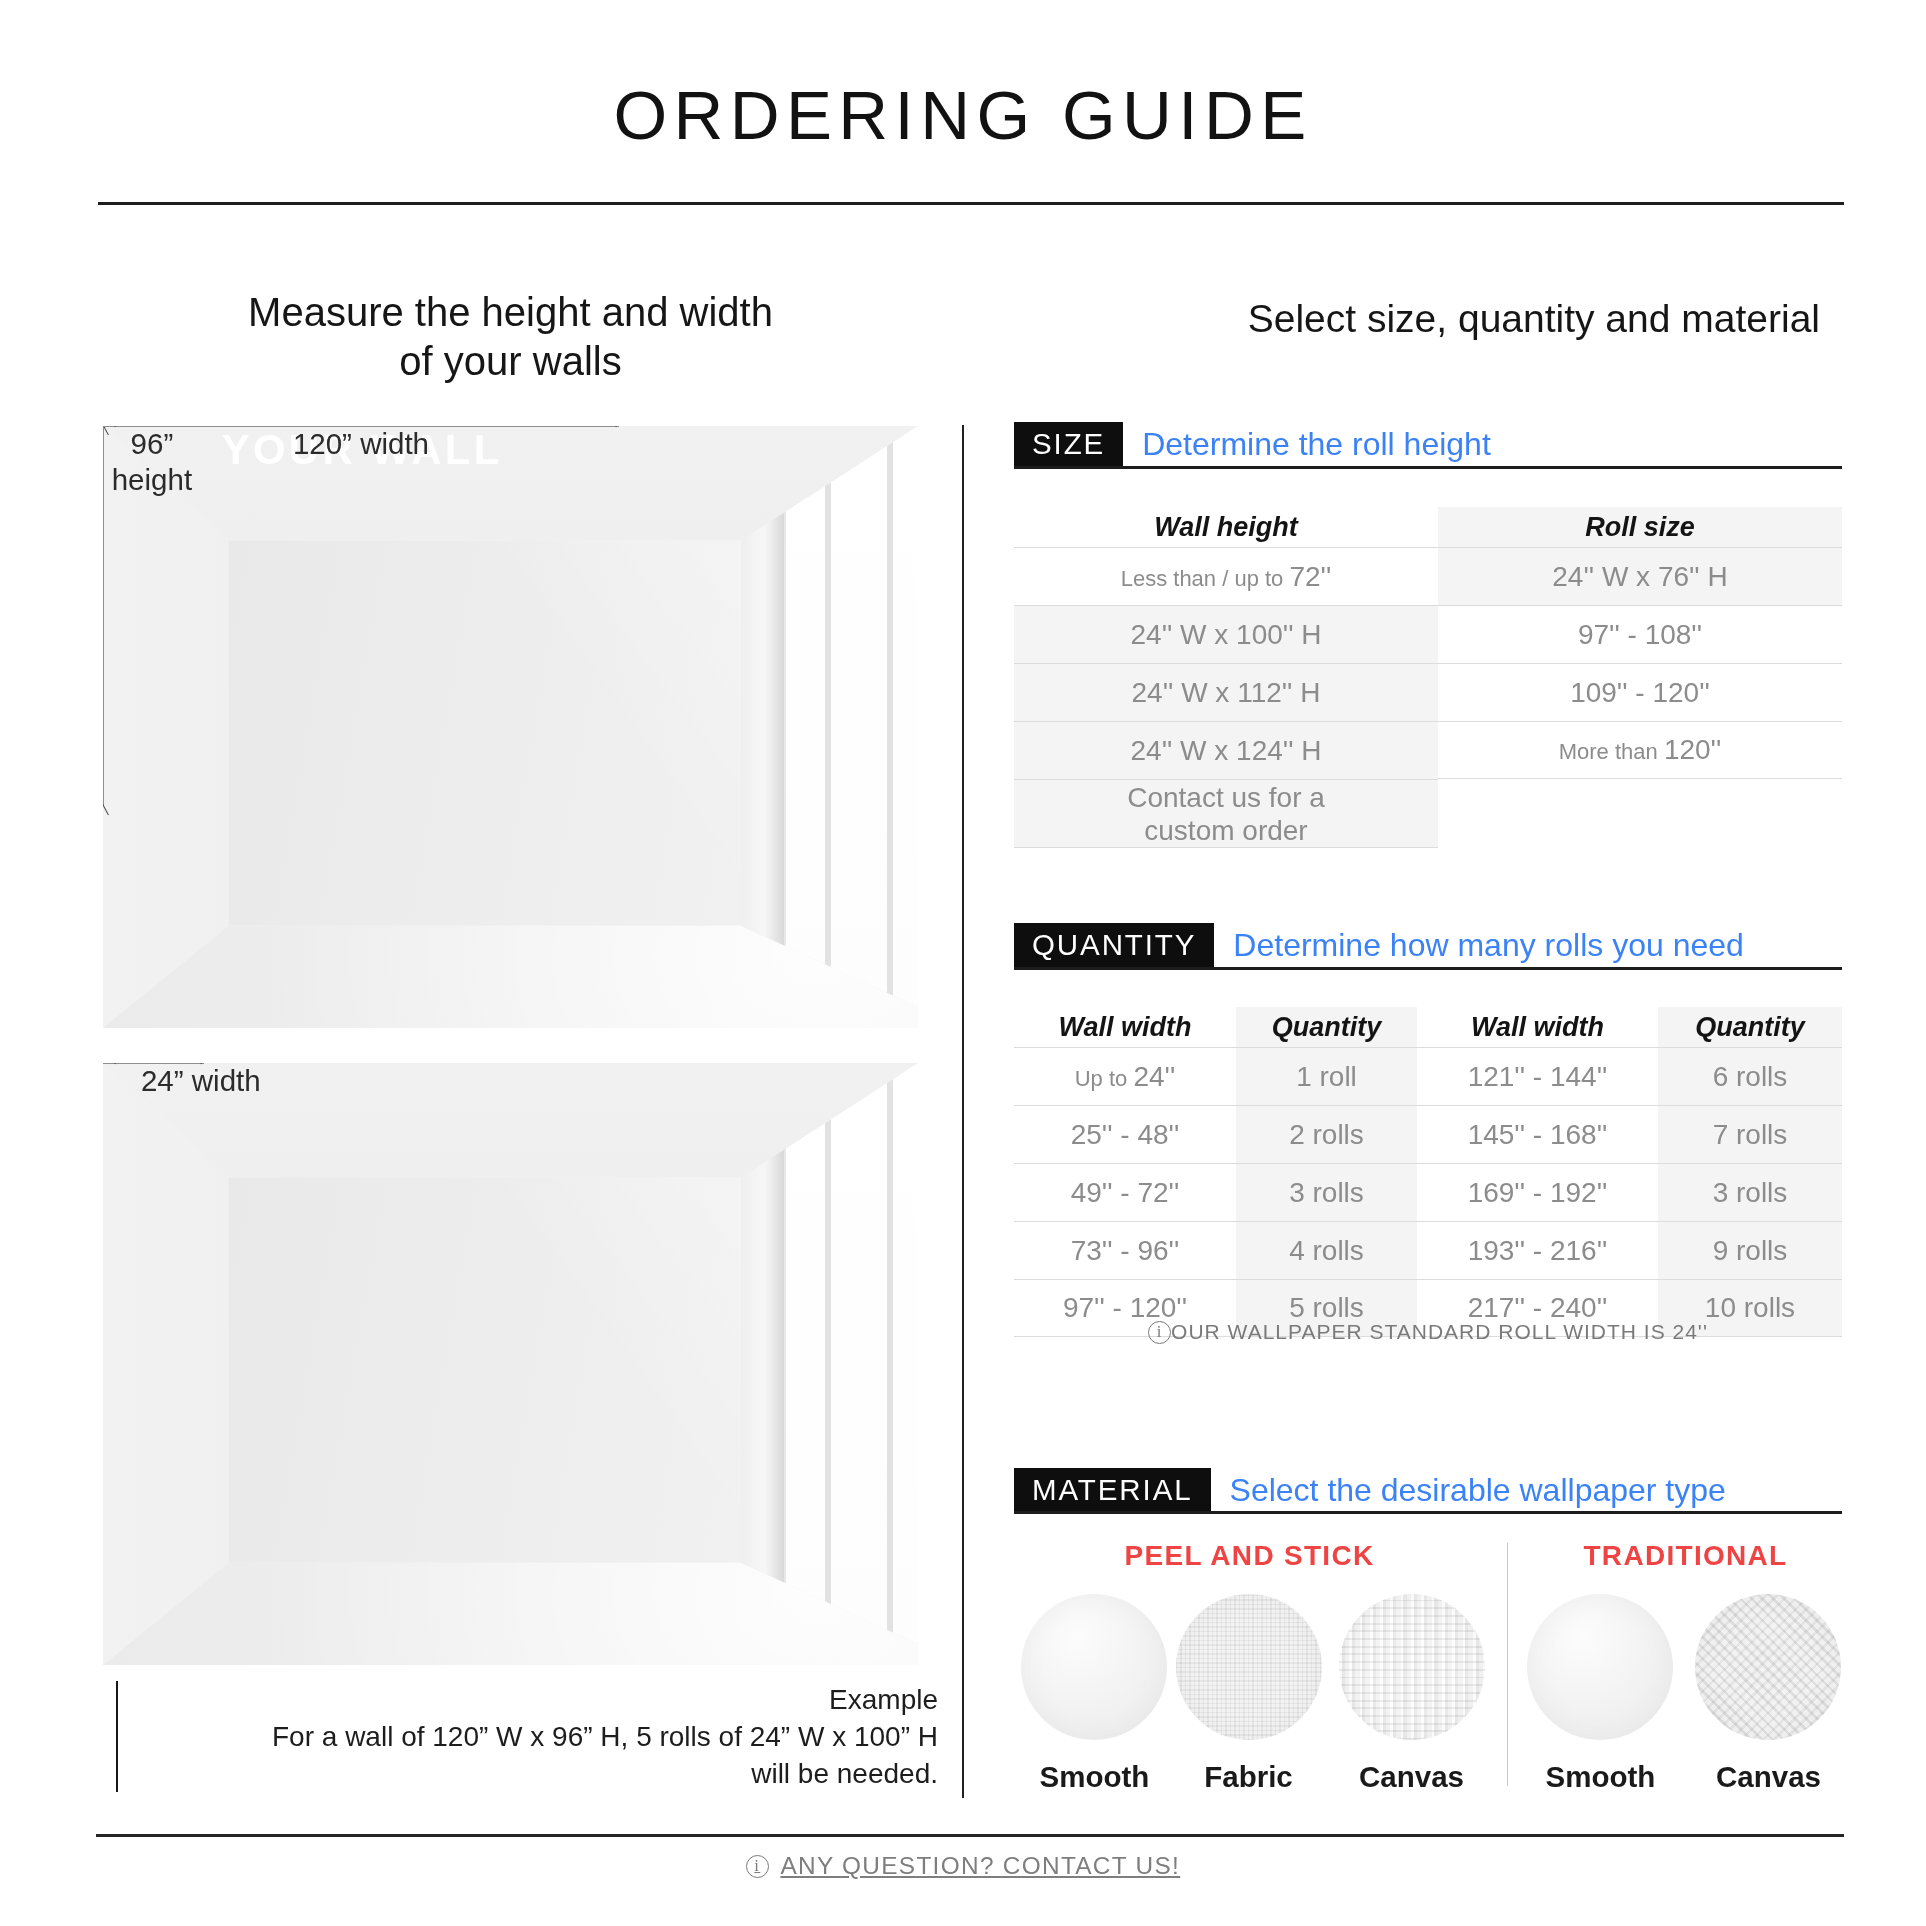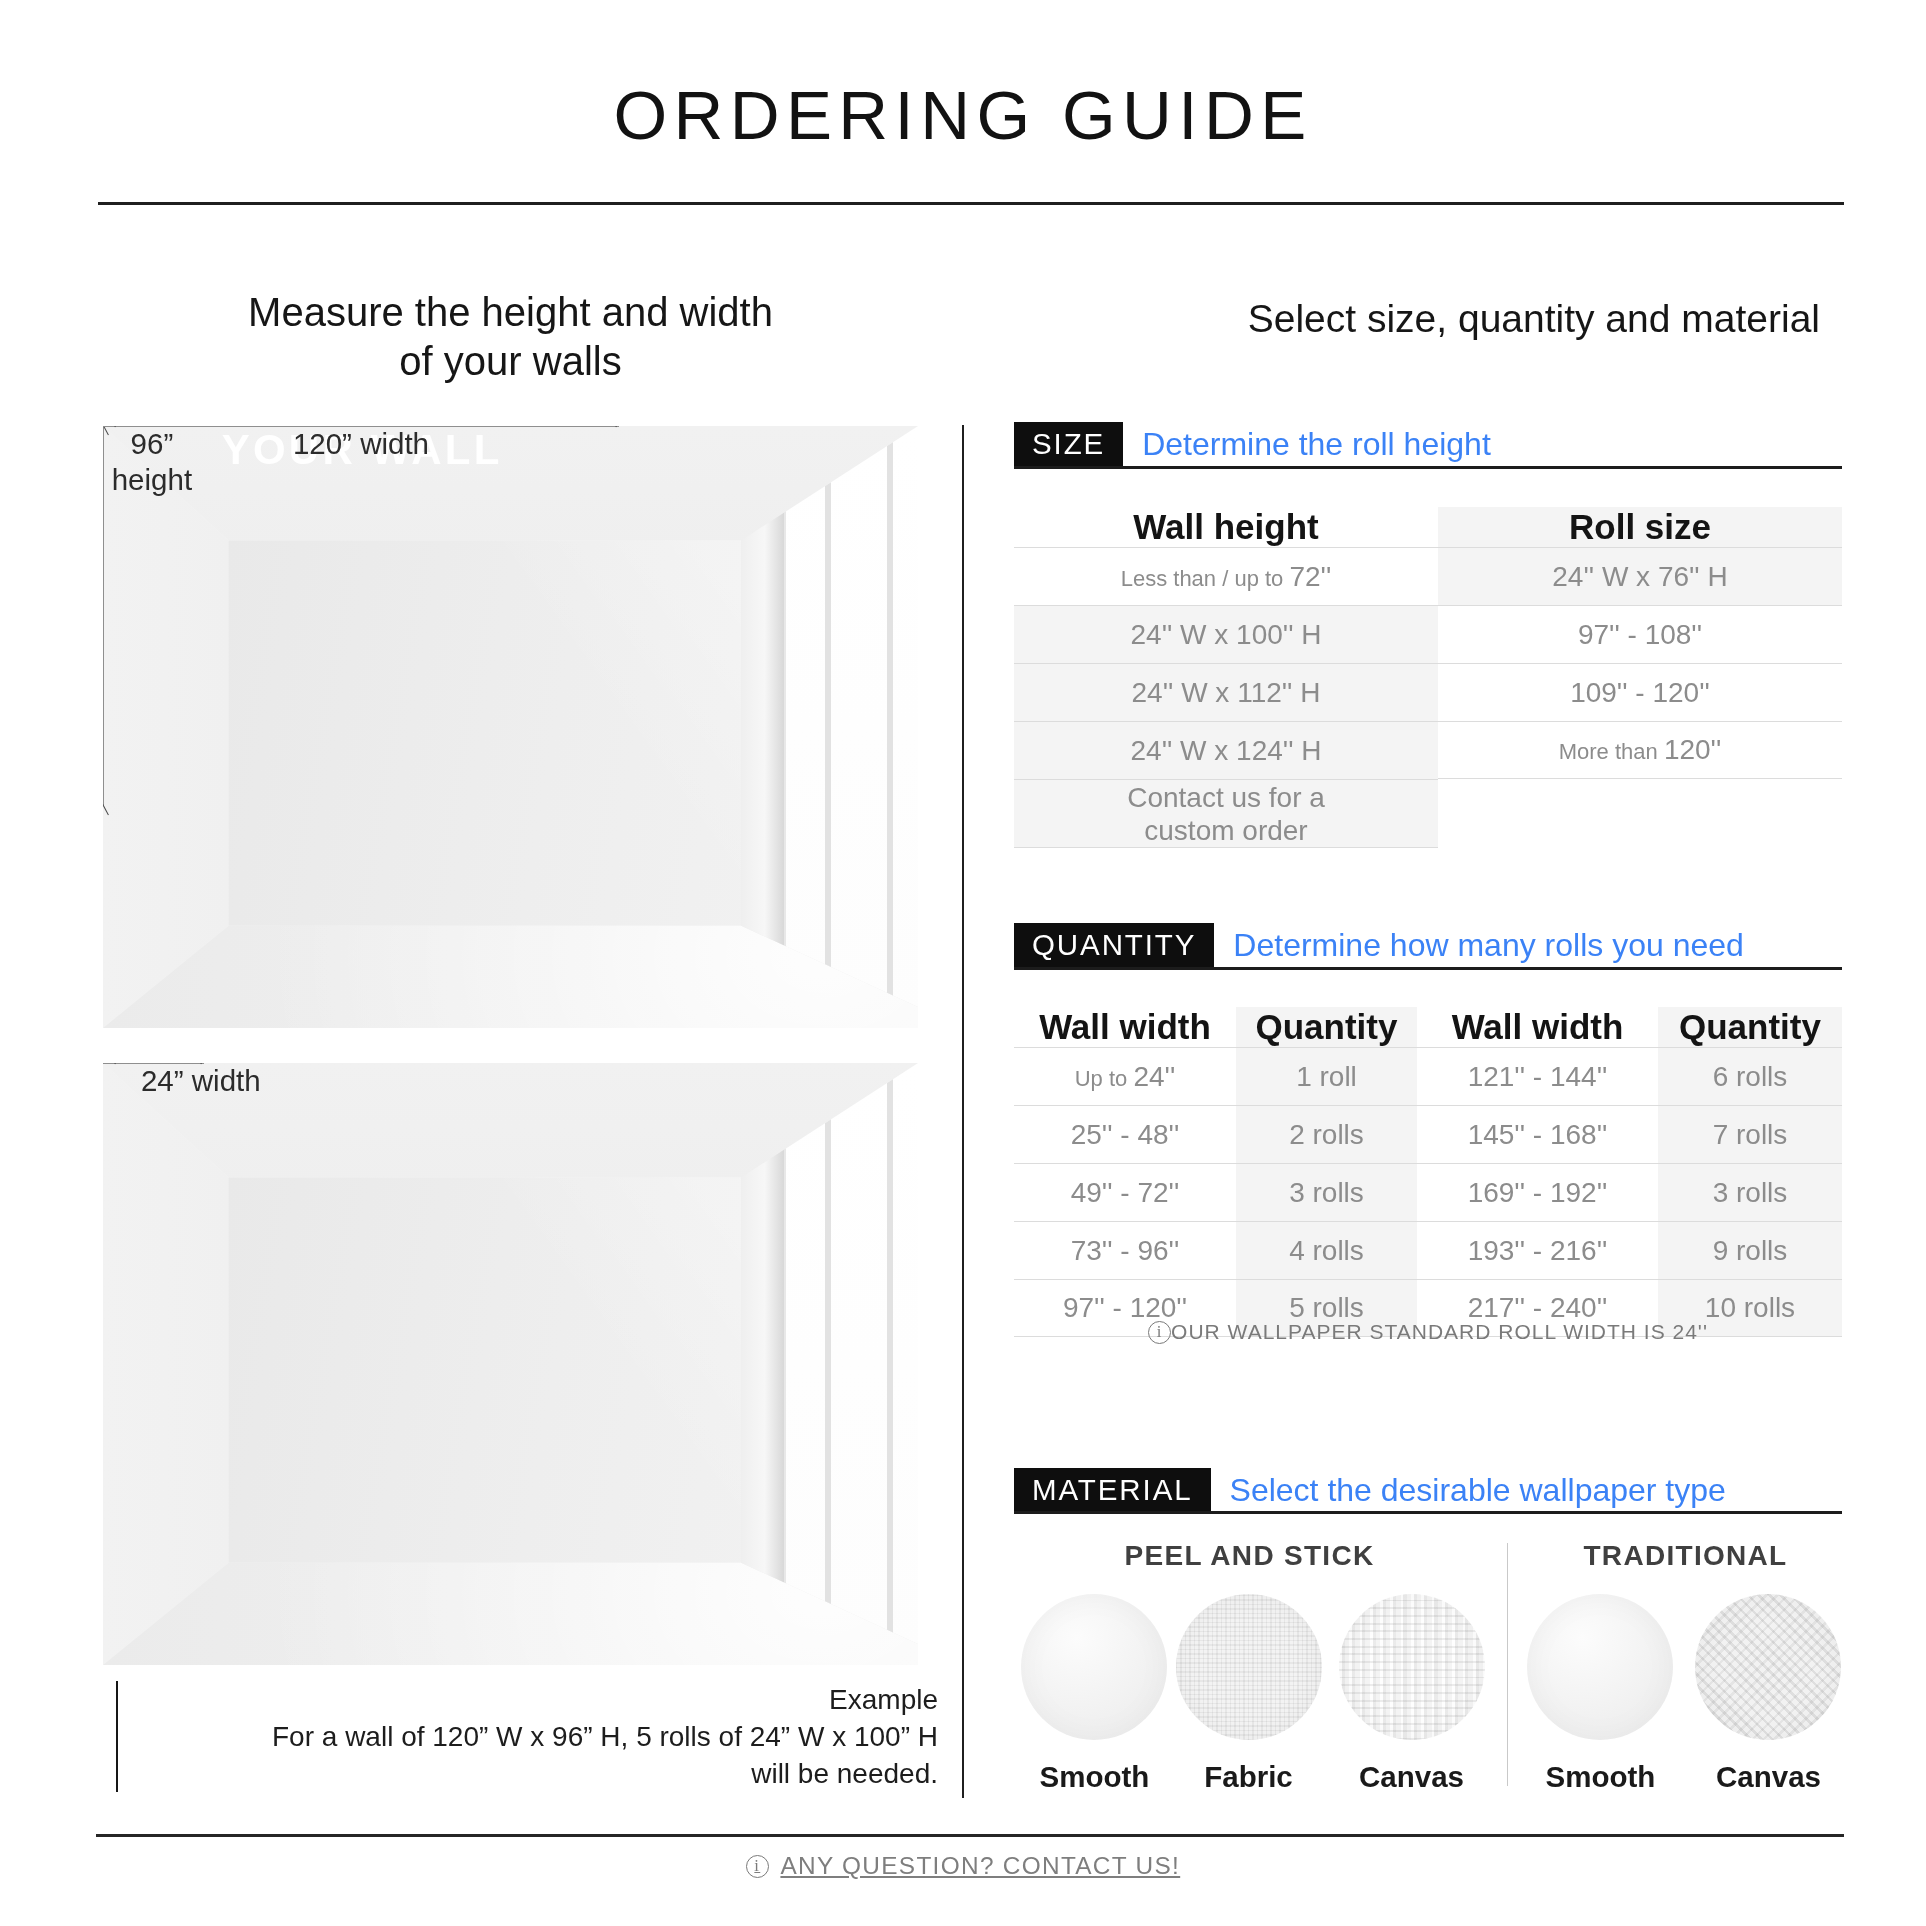--- a/index.html
+++ b/index.html
@@ -86,42 +86,42 @@
     padding:0 18px;font-size:29.5px;letter-spacing:1.9px;font-weight:400;}
   .sec-title{display:flex;align-items:center;margin-left:19px;font-size:32px;color:#3b82f6;white-space:nowrap;}
   .sec-rule{left:1014px;width:828px;height:2.6px;background:#1c1c1c;}
   .head-size{top:422px;}   .rule-size{top:466px;}
   .head-qty{top:923px;}   .rule-qty{top:967px;}
   .head-mat{top:1468px;}   .rule-mat{top:1511px;}
 
   .table{display:grid;}
   .cell{display:flex;align-items:center;justify-content:center;text-align:center;}
   .cell.alt{background:#f4f4f4;}
-  .cell.head{font-size:35px;font-weight:700;color:#141414;}
+  .cell.head{font-size:27px;font-weight:700;color:#141414;font-style:italic;}
   .cell.body{color:#8c8c8c;font-size:28px;}
   .cell .mix{display:inline;}
   .cell .pre{font-size:22px;color:#8c8c8c;}
   .cell .val{font-size:28px;color:#8c8c8c;}
   .cell.sep{border-top:0.6px solid #dcdcdc;}
   .cell.last{border-bottom:0.6px solid #dcdcdc;}
   .pre-line{white-space:pre-line;line-height:33px;font-size:24.4px;}
 
   .size-table{left:1014px;top:507px;width:828px;
     grid-template-columns:424px 404px;grid-template-rows:40px 58px 58px 58px 58px 69px;}
   .qty-table{left:1014px;top:1007px;width:827px;
     grid-template-columns:222px 181px 241px 184px;grid-template-rows:40px 58px 58px 58px 58px 58px;}
 
   .note{left:1014px;top:1320px;width:828px;display:flex;align-items:center;justify-content:center;
     gap:0;font-size:21px;letter-spacing:1px;color:#7a7a7a;}
   .info-i{display:inline-flex;align-items:center;justify-content:center;flex:0 0 auto;
     width:23px;height:23px;border:1.3px solid #7a7a7a;border-radius:50%;
     font-size:16.7px;font-family:"Liberation Serif",serif;color:#7a7a7a;box-sizing:border-box;}
   .info-i::before{content:"i";}
 
-  .mat-group-name{top:1540px;text-align:center;font-size:28px;font-weight:700;letter-spacing:1.3px;color:#404040;}
+  .mat-group-name{top:1540px;text-align:center;font-size:28px;font-weight:700;letter-spacing:1.3px;color:#ef4444;}
   .name-peel{left:1057px;width:385px;}
   .name-trad{left:1493px;width:385px;}
   .mat-divider{left:1507px;top:1543px;width:1.3px;height:243px;background:#c9c9c9;}
 
   .swatch{width:146px;height:146px;border-radius:50%;top:1594px;box-shadow:inset 0 0 32px rgba(0,0,0,.035);}
   .tex-smooth{background:
     radial-gradient(circle at 38% 30%,#fcfcfc 0%,#f1f1f1 60%,#ebebeb 100%);}
   .tex-fabric{background-color:#f3f3f3;background-image:
     repeating-linear-gradient(0deg,rgba(0,0,0,.05) 0 1.3px,rgba(255,255,255,0) 1.3px 4.5px),
     repeating-linear-gradient(90deg,rgba(0,0,0,.05) 0 1.3px,rgba(255,255,255,0) 1.3px 4.5px);}

